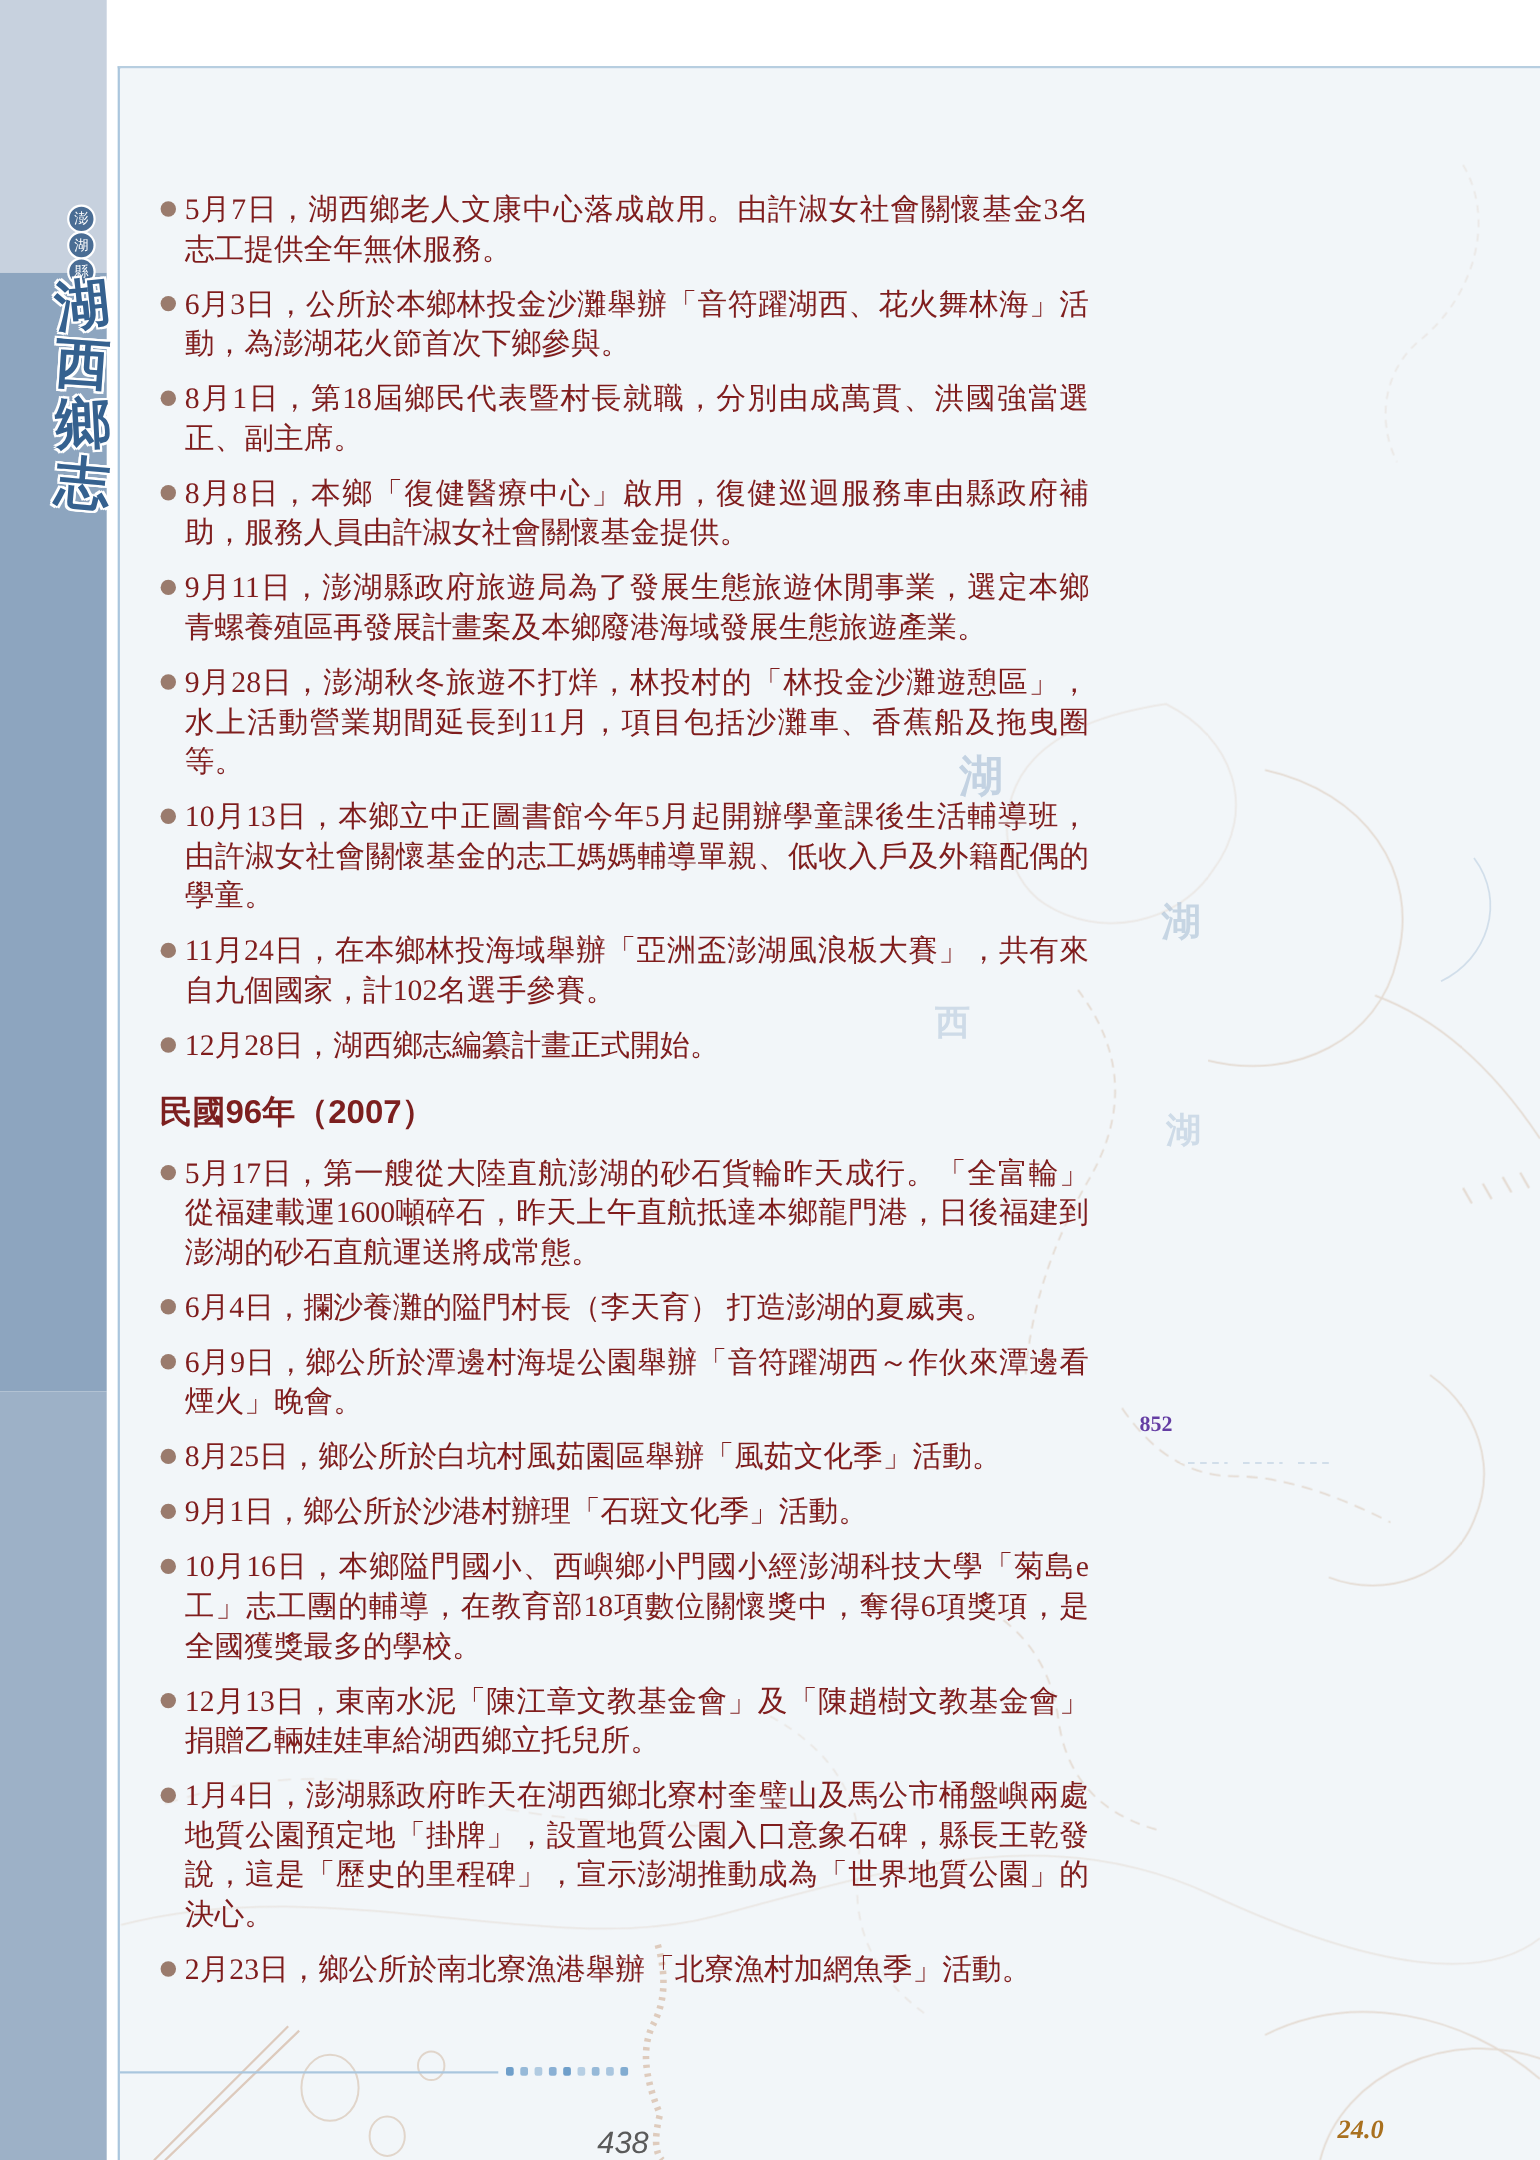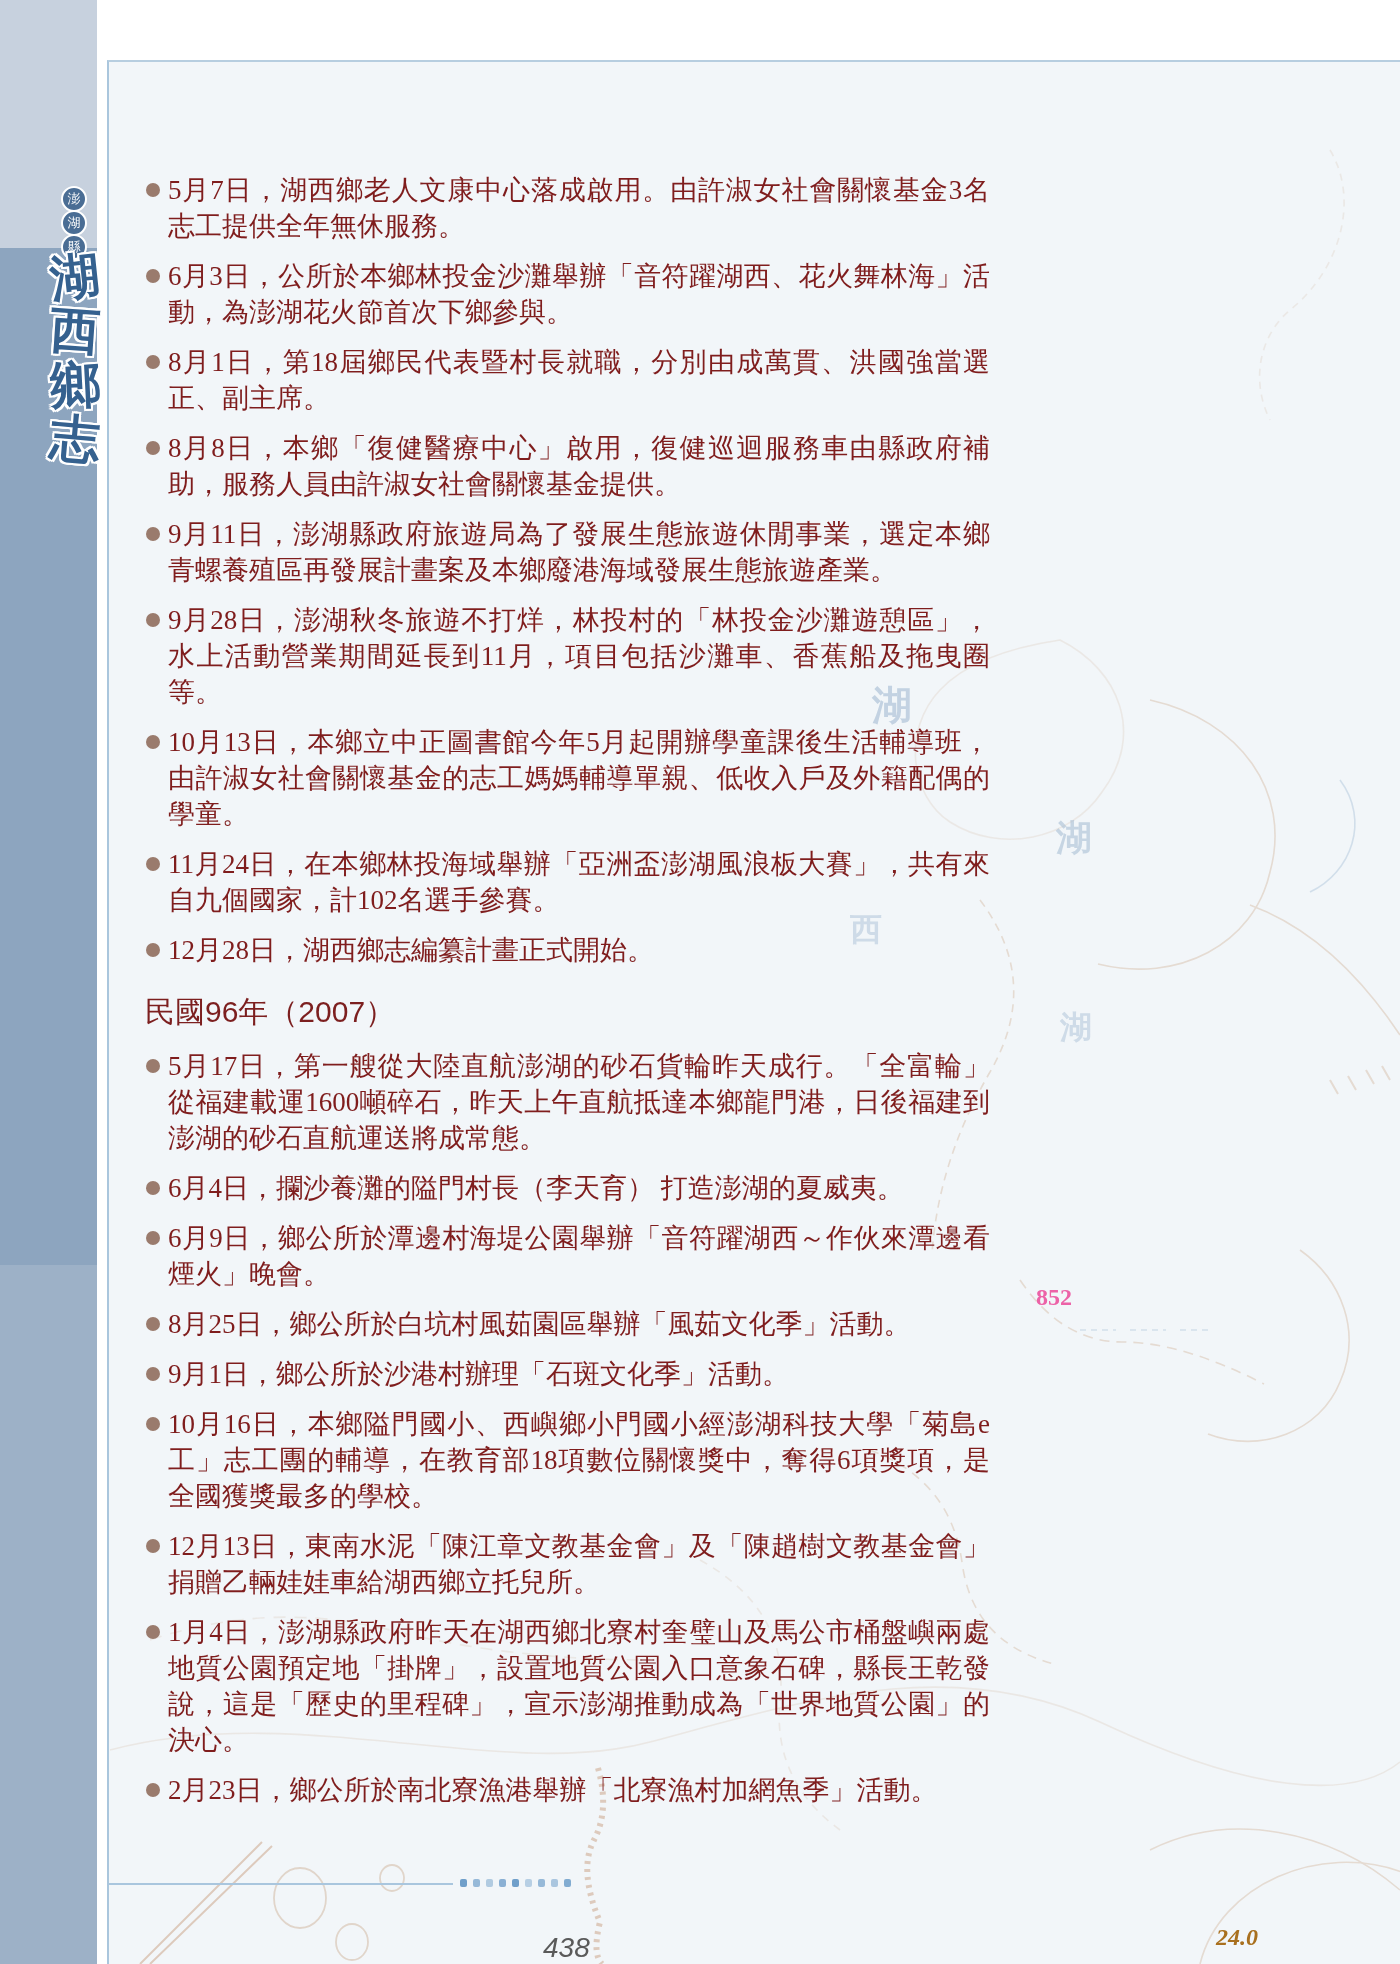--- a/index.html
+++ b/index.html
@@ -29,21 +29,21 @@
   .callig span:nth-child(2){transform:rotate(4deg);}
   .callig span:nth-child(3){transform:rotate(-3deg);}
   .callig span:nth-child(4){transform:rotate(5deg);}
 
   
   .content{position:absolute;left:0;top:172px;width:1400px;z-index:2;}
   .item{position:relative;margin:0 0 14px 168px;width:822px;font-size:27px;line-height:36px;
         text-align:justify;color:#7f1d1d;}
   .bullet{position:absolute;left:-22px;top:11px;width:14px;height:14px;border-radius:50%;background:#9a7b6d;}
   .section-heading{margin:24px 0 16px 145px;font-family:"Liberation Sans","DejaVu Sans",sans-serif;
-        font-weight:normal;font-size:30px;line-height:40px;color:#7c1f1f;}
+        font-weight:bold;font-size:30px;line-height:40px;color:#7c1f1f;}
 
   
   .footer-line{position:absolute;left:109px;top:1883px;width:344px;height:2px;background:#a9c6de;z-index:2;}
   .footer-dots{position:absolute;left:460px;top:1879px;display:flex;gap:6px;z-index:2;}
   .footer-dots i{display:block;width:7px;height:8px;border-radius:2px;background:#6f9fca;}
   .footer-dots i:nth-child(2){opacity:.7}.footer-dots i:nth-child(3){opacity:.5}
   .footer-dots i:nth-child(4){opacity:.8}.footer-dots i:nth-child(6){opacity:.45}
   .footer-dots i:nth-child(7){opacity:.7}.footer-dots i:nth-child(8){opacity:.55}
   .footer-dots i:nth-child(9){opacity:.85}
   .page-number{position:absolute;left:543px;top:1884px;font-family:"Liberation Sans","DejaVu Sans",sans-serif;
@@ -85,21 +85,21 @@
         <path d="M1340,780 c30,40 12,92 -30,112"></path>
         <path d="M1080,1330 h36 m14,0 h36 m14,0 h30" stroke-dasharray="6,5"></path>
       </g>
     </svg>
   </div>
 
   <span class="wm-label" style="left:872px;top:678px;font-size:40px;opacity:.6;">湖</span>
   <span class="wm-label" style="left:1056px;top:814px;font-size:36px;opacity:.55;">湖</span>
   <span class="wm-label" style="left:850px;top:908px;font-size:32px;opacity:.45;">西</span>
   <span class="wm-label" style="left:1060px;top:1006px;font-size:32px;opacity:.45;">湖</span>
-  <span class="wm-label" style="left:1036px;top:1284px;font-size:24px;color:#ec4899;opacity:.85;">852</span>
+  <span class="wm-label" style="left:1036px;top:1284px;font-size:20px;color:#4c1d95;opacity:.85;">852</span>
   <span class="wm-label" style="left:1216px;top:1924px;font-size:24px;color:#a16207;opacity:.9;font-style:italic;">24.0</span>
 
   <div class="band-top"></div>
   <div class="band-mid"></div>
   <div class="band-bot"></div>
 
   <div class="seal">
     <span class="seal-circle">澎</span>
     <span class="seal-circle">湖</span>
     <span class="seal-circle">縣</span>

